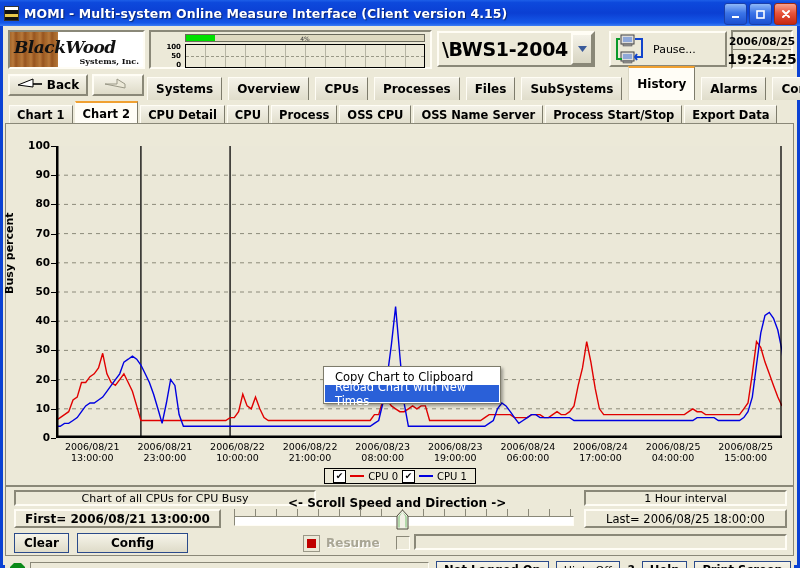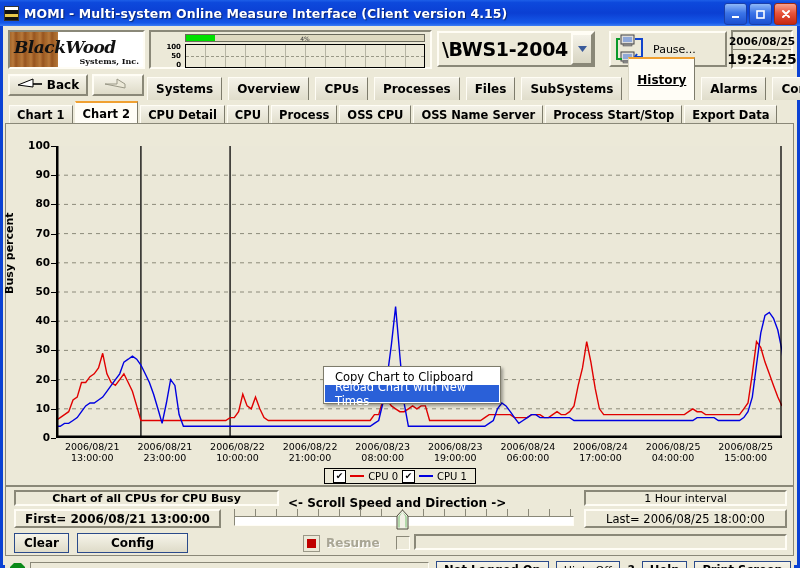--- a/index.html
+++ b/index.html
@@ -83,22 +83,22 @@
     border:2px solid;border-color:#fffdf5 #8a8878 #8a8878 #fffdf5;box-sizing:border-box;}
   #fwdbtn{position:absolute;left:89px;top:2px;width:52px;height:22px;
     background:linear-gradient(180deg,#f6f4ea,#dedbc8);display:flex;align-items:center;
     justify-content:center;border:2px solid;border-color:#fffdf5 #8a8878 #8a8878 #fffdf5;
     box-sizing:border-box;}
   #maintabs{position:absolute;left:144px;top:0;height:28px;display:flex;align-items:flex-end;}
   .mtab{height:23px;padding:0 8px;display:flex;align-items:center;font-weight:bold;font-size:12px;
     color:#000;background:linear-gradient(180deg,#f4f2e8,#e0ddcb);
     border:1px solid;border-color:#fffdf5 #7d7b6b #7d7b6b #fffdf5;
     border-bottom:none;box-sizing:border-box;margin-right:6px;}
-  .mtab.active{height:43px;background:#fffdf6;border-top:2px solid #f0a030;
-    border-left-color:#d9d6c4;border-right-color:#7d7b6b;text-decoration:underline;}
+  .mtab.active{height:34px;background:#fffdf6;border-top:2px solid #f0a030;
+    border-left-color:#d9d6c4;border-right-color:#7d7b6b;}
   
   #subtabs{position:absolute;left:0;top:74px;width:794px;height:24px;
     display:flex;align-items:flex-end;padding-left:6px;box-sizing:border-box;
     background:#ece9d8;}
   .stab{height:19px;padding:0 7px;display:flex;align-items:center;font-weight:bold;font-size:11.5px;
     background:linear-gradient(180deg,#f4f2e8,#e0ddcb);
     border:1px solid;border-color:#fffdf5 #7d7b6b #7d7b6b #fffdf5;border-bottom:none;
     box-sizing:border-box;margin-right:2px;}
   .stab.active{height:23px;background:#fffdf6;border-top:2px solid #f0a030;}
   
@@ -123,21 +123,21 @@
     background:#fff;border:1px solid #7d7b6b;box-shadow:2px 2px 3px rgba(0,0,0,.35);
     box-sizing:border-box;padding:1px;z-index:40;}
   .ctxitem{height:17px;display:flex;align-items:center;padding-left:10px;
     font-size:11.5px;color:#000;}
   .ctxitem.sel{background:#2a60d8;color:#fff;}
   
   #bottom{position:absolute;left:2px;top:460px;width:789px;height:70px;
     background:#ece9d8;border:1px solid #8a8878;box-sizing:border-box;}
   .fldro{background:#ece9d8;display:flex;align-items:center;justify-content:center;
     font-size:11px;color:#000;box-sizing:border-box;}
-  #chartdesc{position:absolute;left:8px;top:3px;width:265px;height:16px;font-weight:bold;}
+  #chartdesc{position:absolute;left:8px;top:3px;width:302px;height:16px;}
   #firstfld{position:absolute;left:8px;top:22px;width:207px;height:19px;font-weight:bold;font-size:12px;}
   #clearbtn{position:absolute;left:8px;top:46px;width:55px;height:20px;
     background:linear-gradient(180deg,#f6f4ea,#dedbc8);border:1px solid #2a4a8a;
     box-sizing:border-box;display:flex;align-items:center;justify-content:center;
     font-weight:bold;font-size:12px;}
   #configbtn{position:absolute;left:71px;top:46px;width:111px;height:20px;
     background:linear-gradient(180deg,#f6f4ea,#dedbc8);border:1px solid #2a4a8a;
     box-sizing:border-box;display:flex;align-items:center;justify-content:center;
     font-weight:bold;font-size:12px;}
   #scrolllbl{position:absolute;left:282px;top:9px;font-weight:bold;font-size:12px;color:#000;}

